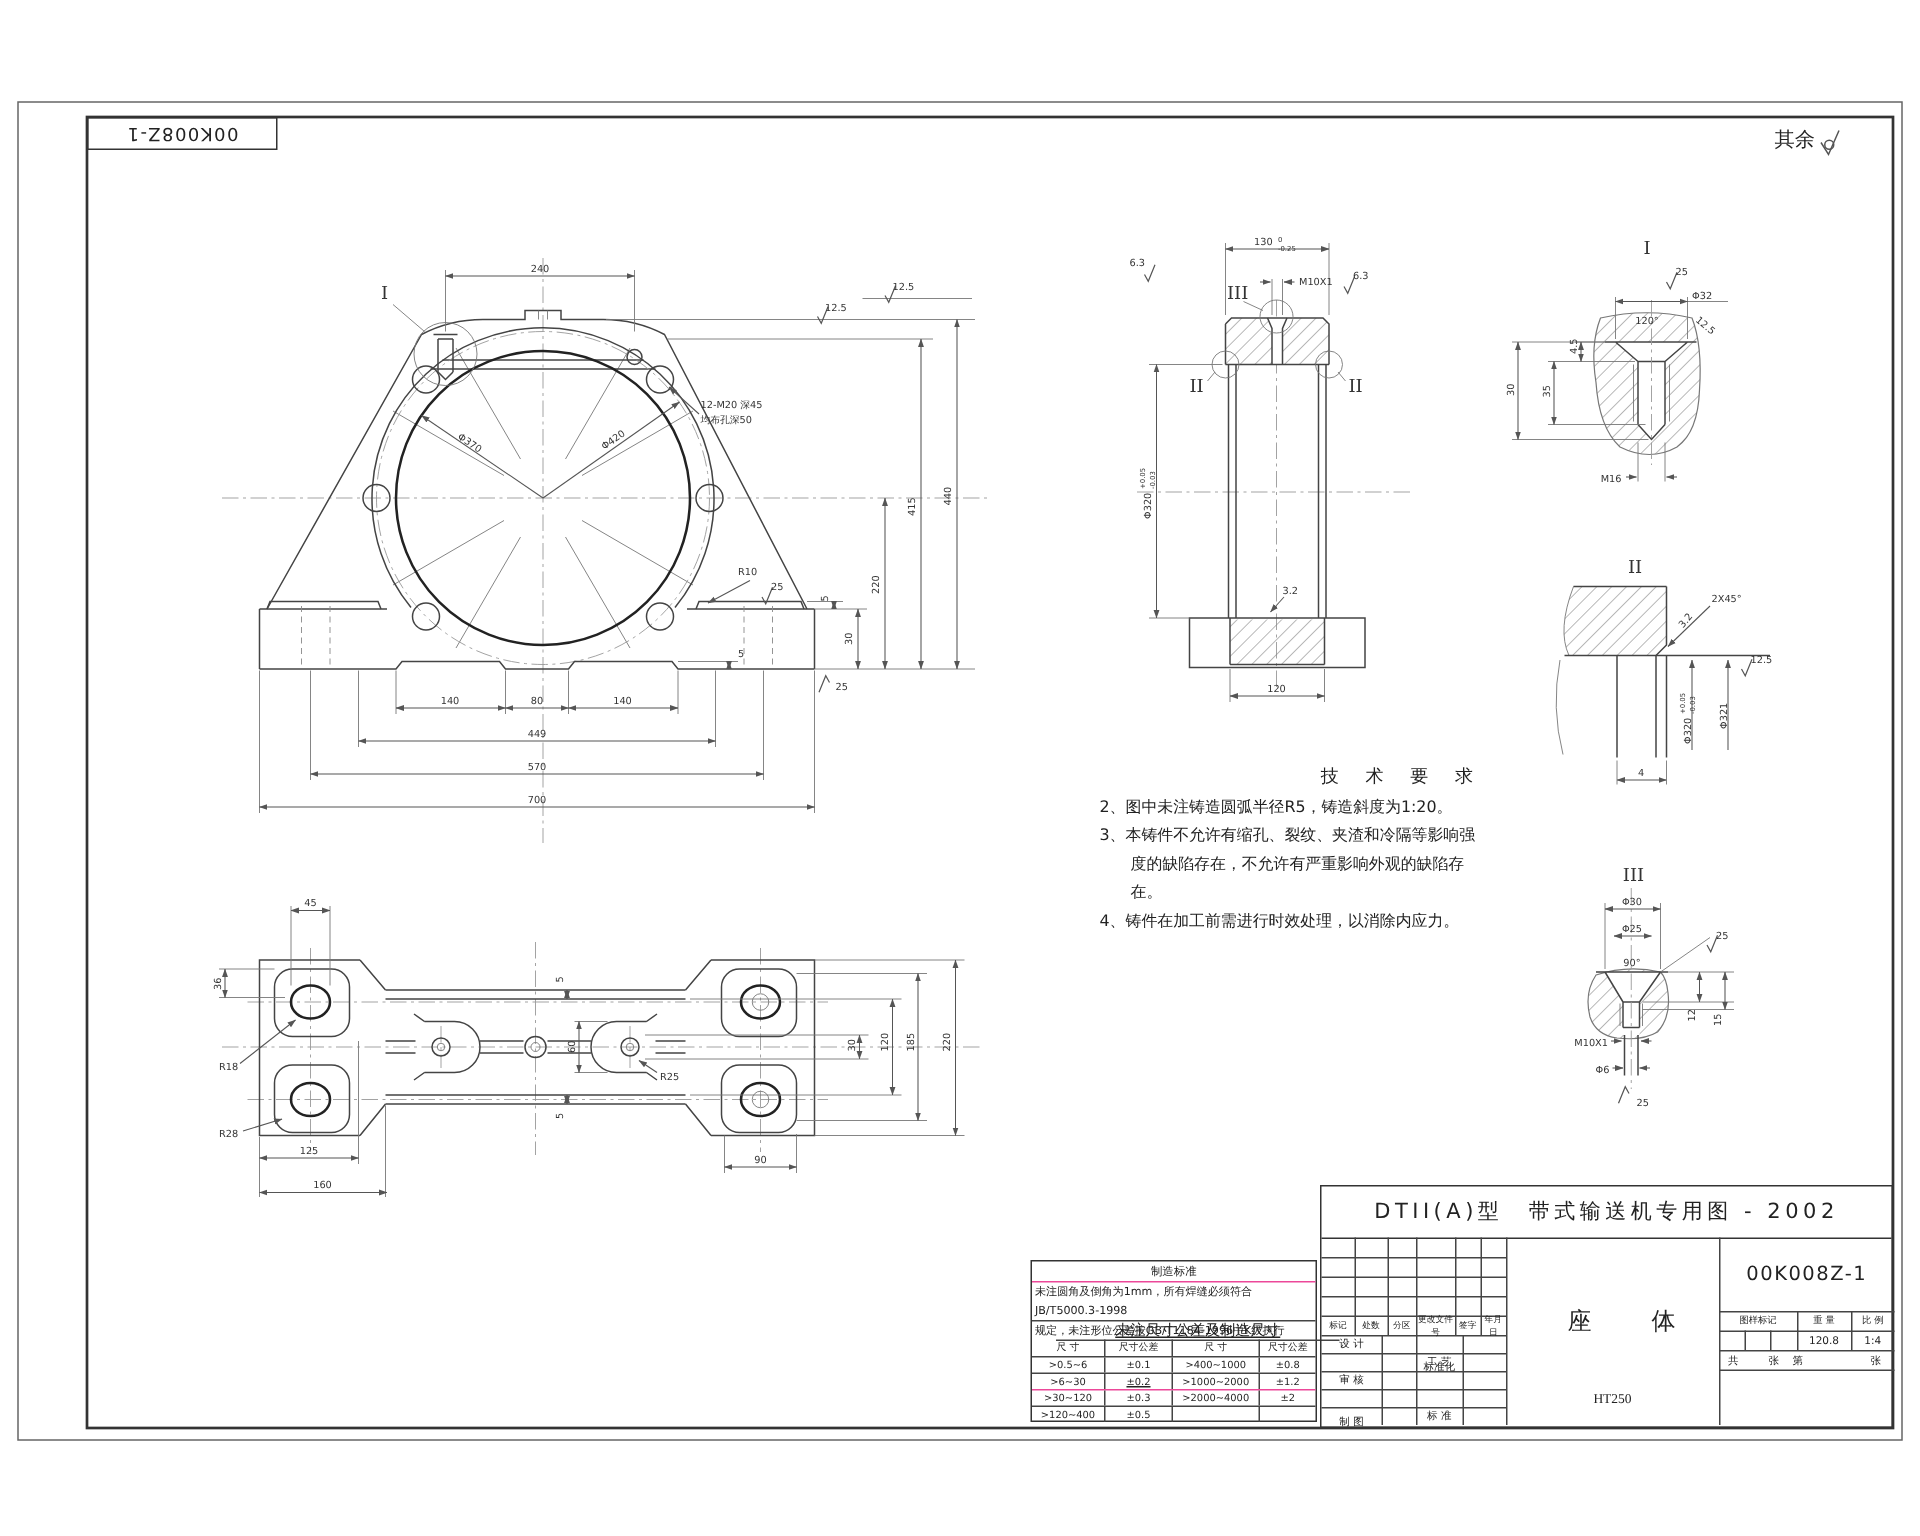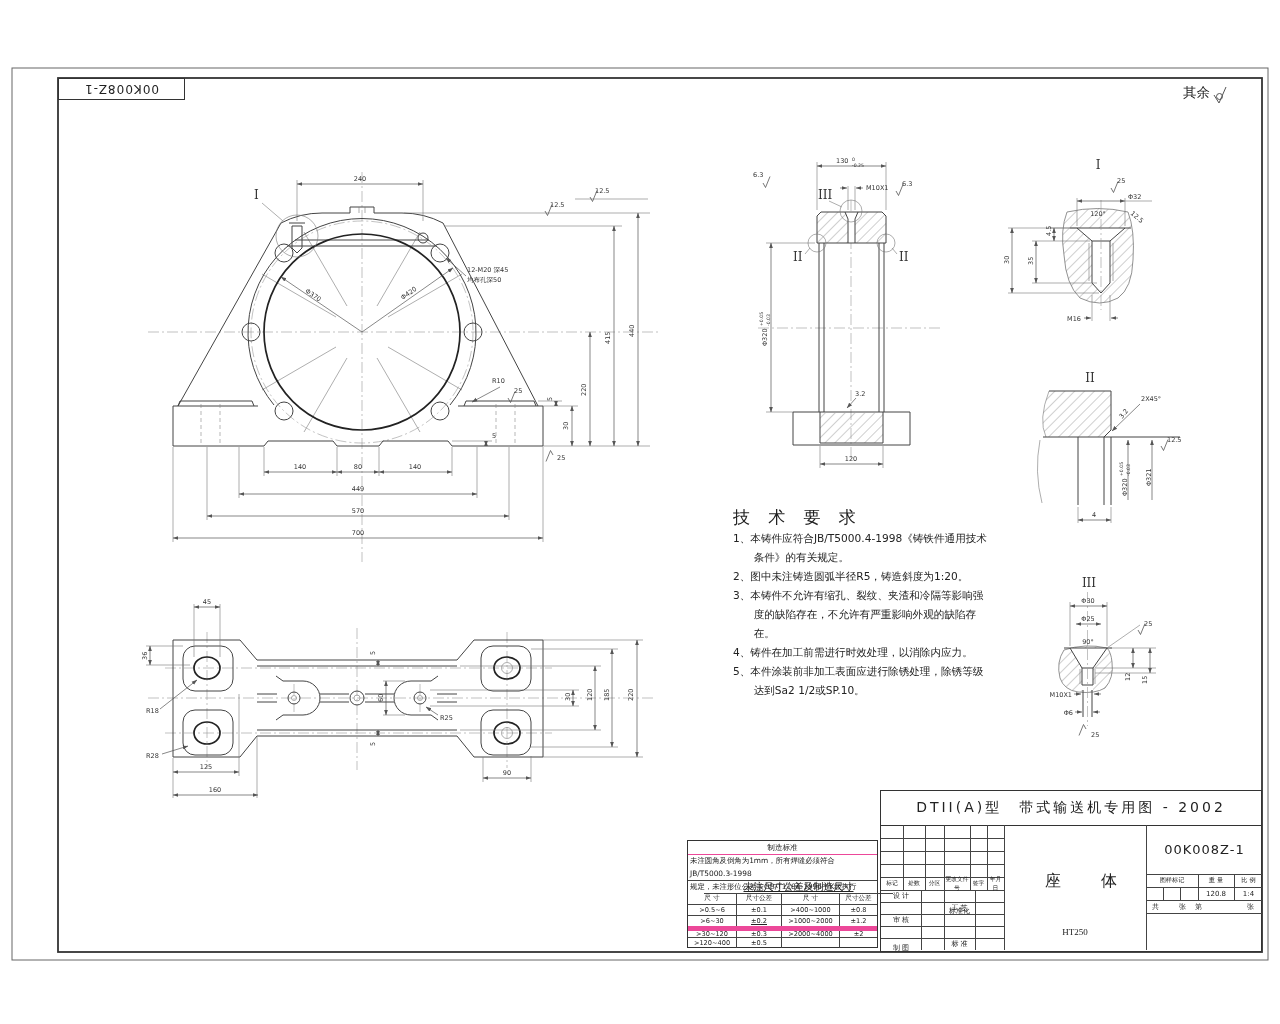--- a/index.html
+++ b/index.html
@@ -18,21 +18,21 @@
   .mk{font-size:12px;font-family:"DejaVu Serif",serif;}
   .tm{text-anchor:middle;}
   .te{text-anchor:end;}
   .ov{position:absolute;color:#222;}
   .bx{border:1.3px solid #333;box-sizing:border-box;}
   .hl{position:absolute;background:#444;height:1px;}
   .vl{position:absolute;background:#444;width:1px;}
   .cell{position:absolute;display:flex;align-items:center;justify-content:center;text-align:center;}
   
   #tech{left:733px;top:508px;width:256px;font-size:10.6px;line-height:19px;color:#222;}
-  #tech .t-title{text-align:left;letter-spacing:7px;margin-bottom:2px;font-size:17px;font-family:Liberation Serif, serif;}
+  #tech .t-title{text-align:right;letter-spacing:7px;margin-bottom:2px;font-size:12px;}
   #tech .t-item{padding-left:1.95em;text-indent:-1.95em;}
   
   #tolt{left:687px;top:840px;width:191px;height:108px;font-size:7.6px;}
   #tolt .row{position:absolute;left:0;width:100%;display:flex;}
   
   #tb{left:880px;top:790px;width:382px;height:162px;font-size:7px;}
   #codebox{left:58px;top:78px;width:127px;height:22px;display:flex;align-items:center;justify-content:center;}
   #codebox span{transform:rotate(180deg);font-size:12px;letter-spacing:1px;color:#222;}
   #rest{left:1183px;top:84px;display:flex;align-items:flex-start;gap:2px;font-size:13.5px;color:#222;}
 </style>
@@ -436,25 +436,23 @@
 <div id="rest" class="ov">
   <span>其余</span>
   <svg width="22" height="22">
     <path d="M2,11 L7,19 L14,3" stroke="#555" fill="none" stroke-width="1"></path>
     <circle cx="7.5" cy="12.5" r="3" stroke="#555" fill="none" stroke-width="1"></circle>
   </svg>
 </div>
 
 <div id="tech" class="ov">
   <div class="t-title">技 术 要 求</div>
-  <div class="t-item">1、本铸件应符合JB/T5000.4-1998《铸铁件通用技术条件》的有关规定。</div>
   <div class="t-item">2、图中未注铸造圆弧半径R5，铸造斜度为1:20。</div>
   <div class="t-item">3、本铸件不允许有缩孔、裂纹、夹渣和冷隔等影响强度的缺陷存在，不允许有严重影响外观的缺陷存在。</div>
   <div class="t-item">4、铸件在加工前需进行时效处理，以消除内应力。</div>
-  <div class="t-item">5、本件涂装前非加工表面应进行除锈处理，除锈等级达到Sa2 1/2或SP.10。</div>
 </div>
 
 <div id="tolt" class="ov bx">
   <div class="cell" style="left:0;top:0;width:100%;height:13px;border-bottom:1px solid #ec4899;">制造标准</div>
   <div style="position:absolute;left:0;top:13px;width:100%;height:27px;border-bottom:1px solid #444;font-size:7.4px;line-height:13px;padding:0 2px;box-sizing:border-box;">
     <div>未注圆角及倒角为1mm，所有焊缝必须符合JB/T5000.3-1998</div>
     <div>规定，未注形位公差按GB/T1184-1996中K级执行</div>
   </div>
   <div class="cell" style="left:16px;top:40px;width:100%;height:12px;border-bottom:1px solid #444;font-size:10px;text-decoration:underline;">未注尺寸公差及制造尺寸</div>
   <div class="row" style="top:52px;height:11px;font-size:6.6px;">
@@ -468,21 +466,21 @@
     <div class="cell" style="position:static;width:44px;border-left:1px solid #444;">±0.1</div>
     <div class="cell" style="position:static;width:57px;border-left:1px solid #444;">&gt;400~1000</div>
     <div class="cell" style="position:static;flex:1;border-left:1px solid #444;">±0.8</div>
   </div>
   <div class="row" style="top:74px;height:11px;font-size:6.6px;border-top:1px solid #444;box-sizing:border-box;">
     <div class="cell" style="position:static;width:48px;">&gt;6~30</div>
     <div class="cell" style="position:static;width:44px;border-left:1px solid #444;text-decoration:underline;">±0.2</div>
     <div class="cell" style="position:static;width:57px;border-left:1px solid #444;">&gt;1000~2000</div>
     <div class="cell" style="position:static;flex:1;border-left:1px solid #444;">±1.2</div>
   </div>
-  <div class="row" style="top:85px;height:11px;font-size:6.6px;border-top:5px solid #ec4899;box-sizing:border-box;">
+  <div class="row" style="top:85px;height:11px;font-size:6.6px;border-top:1px solid #ec4899;box-sizing:border-box;">
     <div class="cell" style="position:static;width:48px;">&gt;30~120</div>
     <div class="cell" style="position:static;width:44px;border-left:1px solid #444;">±0.3</div>
     <div class="cell" style="position:static;width:57px;border-left:1px solid #444;">&gt;2000~4000</div>
     <div class="cell" style="position:static;flex:1;border-left:1px solid #444;">±2</div>
   </div>
   <div class="row" style="top:96px;height:11px;font-size:6.6px;border-top:1px solid #444;box-sizing:border-box;">
     <div class="cell" style="position:static;width:48px;">&gt;120~400</div>
     <div class="cell" style="position:static;width:44px;border-left:1px solid #444;">±0.5</div>
     <div class="cell" style="position:static;width:57px;border-left:1px solid #444;"></div>
     <div class="cell" style="position:static;flex:1;border-left:1px solid #444;"></div>

